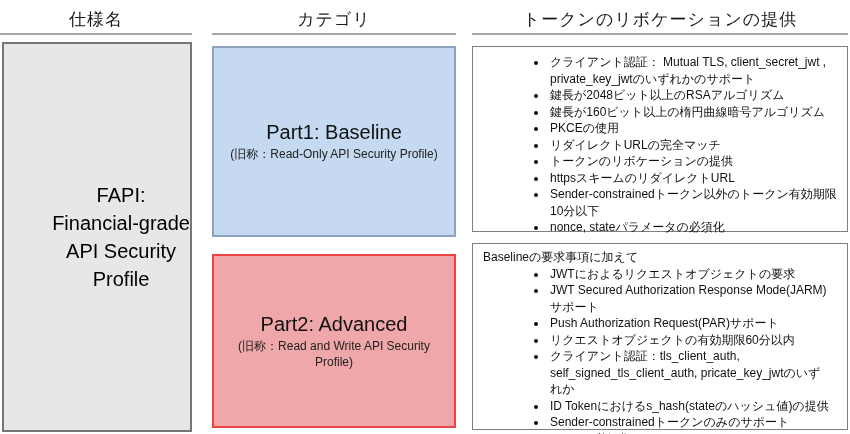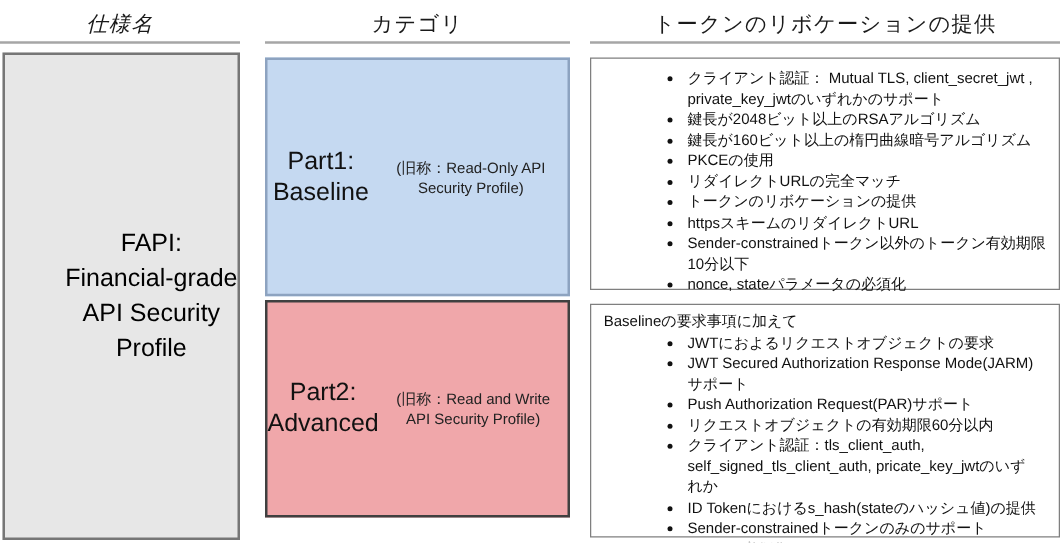--- a/index.html
+++ b/index.html
@@ -14,40 +14,40 @@
   .col-header{
     position:absolute;top:5px;height:28px;
     display:flex;align-items:center;justify-content:center;
     font-size:17px;color:#1a1a1a;letter-spacing:1px;
   }
   .header-rule{
     position:absolute;top:33px;height:0;
     border-top:2px solid #a6a6a6;
   }
   
-  .c1{left:0;width:192px;font-style:italic;}
+  .c1{left:0;width:192px;}
   .c2{left:212px;width:244px;}
   .c3{left:472px;width:376px;}
 
   .box{position:absolute;box-sizing:border-box;}
 
   .spec-box{
     left:2px;top:42px;width:190px;height:390px;
     background:#e7e7e7;border:2px solid #767676;
     display:flex;align-items:center;justify-content:flex-end;
     text-align:center;font-size:20px;line-height:1.4;
     white-space:pre-line;
   }
   .part-box{
     left:212px;width:244px;
-    display:flex;flex-direction:row;align-items:center;justify-content:center;
+    display:flex;flex-direction:column;align-items:center;justify-content:center;
     text-align:center;
   }
   .part1{top:46px;height:191px;background:#c5d9f1;border:2px solid #8da3c0;}
-  .part2{top:240px;height:174px;background:#f0a7aa;border:2px solid #404040;}
+  .part2{top:254px;height:174px;background:#f0a7aa;border:2px solid #ef4444;}
   .part-title{font-size:20px;line-height:1.25;color:#111;}
   .part-subtitle{font-size:12px;line-height:1.3;color:#222;margin-top:2px;padding:0 12px;}
 
   .req-box{
     left:472px;width:376px;
     background:#ffffff;border:1.5px solid #7f7f7f;
     font-size:12px;line-height:1.38;color:#111;
   }
   .req1{top:46px;height:186px;padding:7px 6px 0 4px;}
   .req2{top:243px;height:187px;padding:5px 16px 0 4px;}

